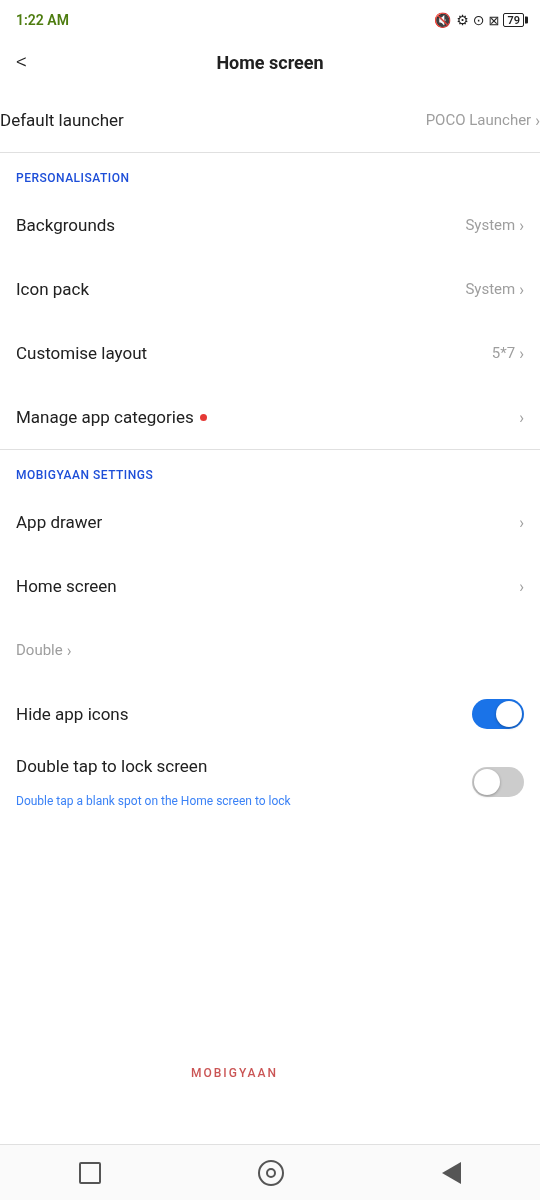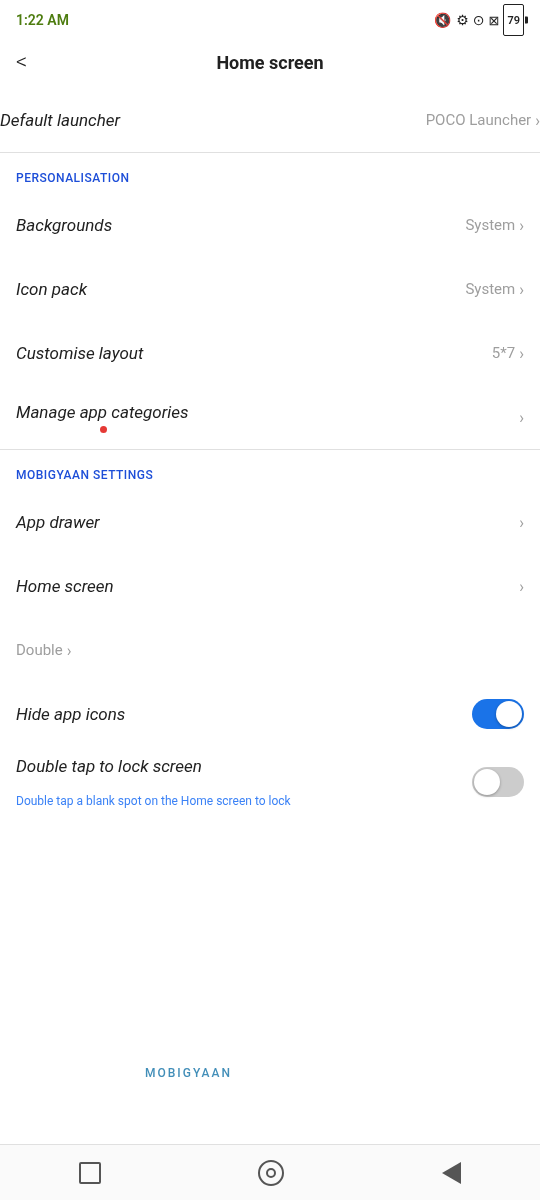--- a/index.html
+++ b/index.html
@@ -40,21 +40,21 @@
     }
     .battery-box {
       display: inline-flex;
       align-items: center;
       border: 1.5px solid #212121;
       border-radius: 2px;
       padding: 1px 3px;
       font-size: 11px;
       font-weight: 600;
       position: relative;
-      height: 32px;
+      height: 14px;
     }
     .battery-box::after {
       content: '';
       position: absolute;
       right: -5px;
       top: 50%;
       transform: translateY(-50%);
       width: 3px;
       height: 7px;
       background: #212121;
@@ -103,21 +103,20 @@
       align-items: center;
       padding: 0 16px;
       min-height: 64px;
       cursor: pointer;
       position: relative;
     }
     .settings-item-left {
       font-size: 17px;
       color: #212121;
       font-weight: 400;
-      font-style: italic;
     }
     .settings-item-right {
       display: flex;
       align-items: center;
       gap: 4px;
       color: #9e9e9e;
       font-size: 15px;
     }
     .chevron {
       color: #9e9e9e;
@@ -228,24 +227,25 @@
       height: 0;
       border-top: 11px solid transparent;
       border-bottom: 11px solid transparent;
       border-right: 19px solid #555;
     }
 
     .mobigyaan-watermark {
       position: absolute;
       font-size: 12px;
       letter-spacing: 2px;
-      color: #0369a1;
+      color: #b91c1c;
       font-weight: 500;
       opacity: 0.75;
       white-space: nowrap;
+      margin-left: 46px;
     }
   </style>
 </head>
 <body>
 
 <div class="status-bar">
   <span class="status-time">1:22 AM</span>
   <div class="status-icons">
     <span style="font-size:14px;">🔇</span>
     <span style="font-size:14px;">⚙</span>
@@ -292,21 +292,21 @@
 
 <div class="settings-item">
   <span class="settings-item-left">Customise layout</span>
   <div class="settings-item-right">
     <span>5*7</span>
     <span class="chevron">›</span>
   </div>
 </div>
 
 <div class="settings-item">
-  <div style="display:flex;align-items:center;gap:4px;flex-direction:column;">
+  <div style="display:flex;align-items:center;gap:4px;">
     <span class="settings-item-left">Manage app categories</span>
     <span class="red-dot"></span>
   </div>
   <div class="settings-item-right">
     <span class="chevron">›</span>
   </div>
 </div>
 
 <div class="divider"></div>
 

